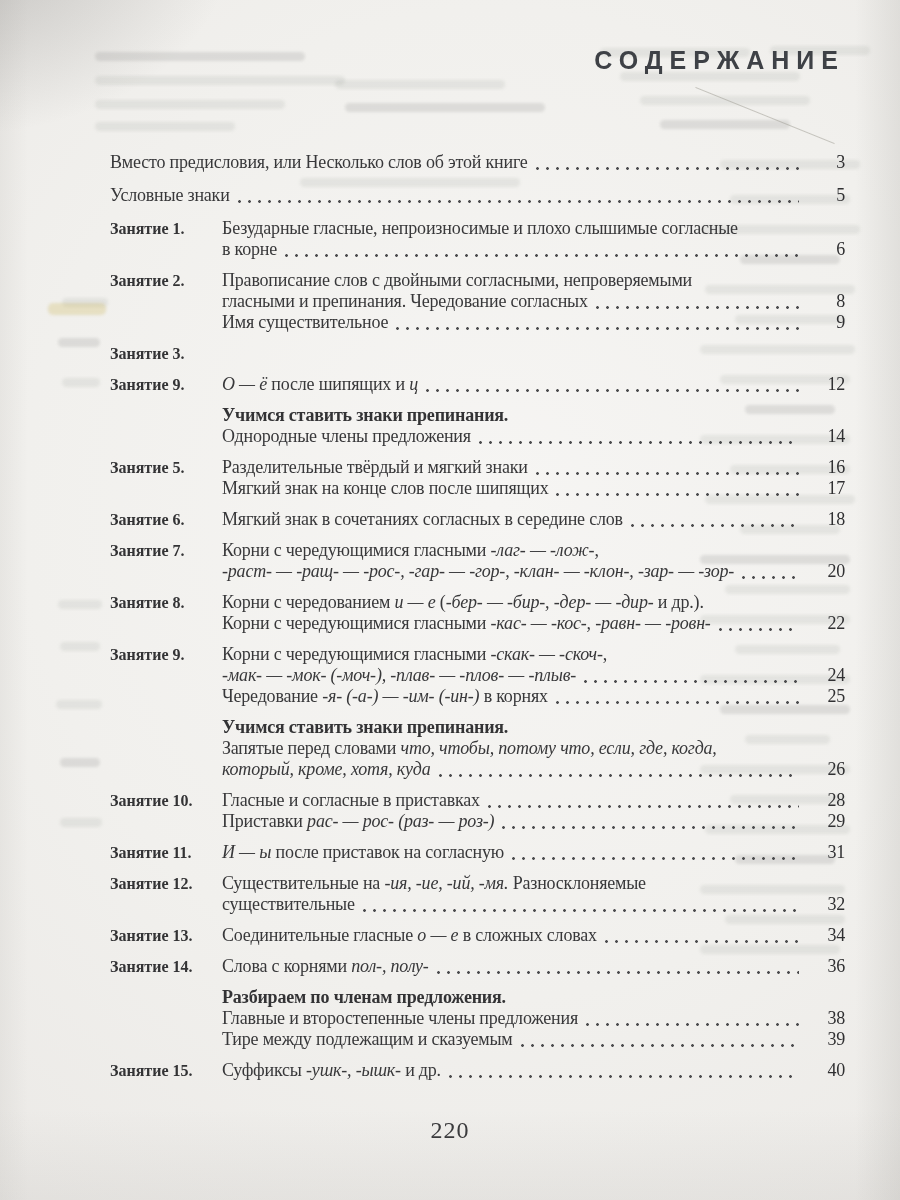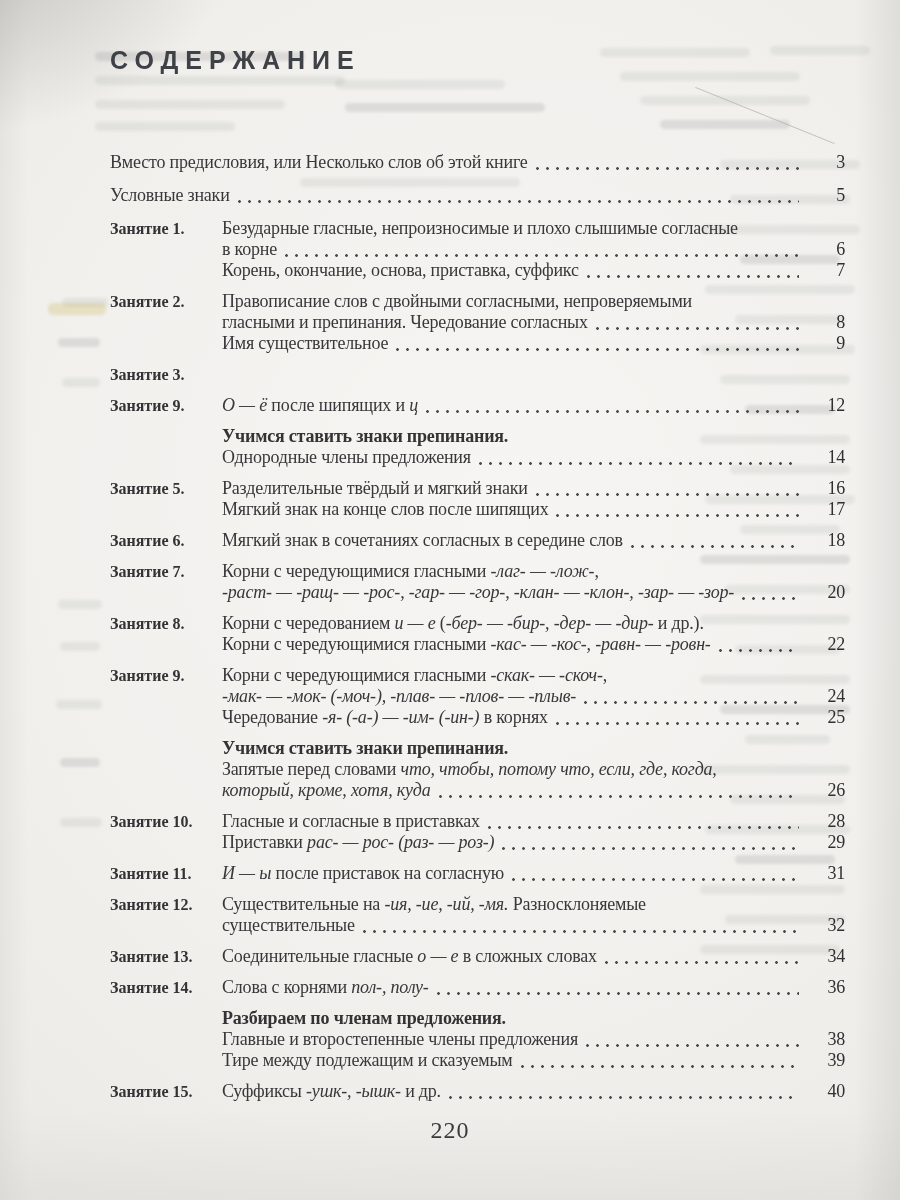--- a/index.html
+++ b/index.html
@@ -30,21 +30,21 @@
     position: absolute;
     width: 150px; height: 1px;
     background: rgba(160,158,150,0.55);
     transform: rotate(22deg);
     filter: blur(0.4px);
   }
   .title {
     position: absolute;
     top: 46px; left: 110px; right: 55px;
     margin: 0;
-    text-align: left;
+    text-align: right;
     font-family: "Liberation Sans", "DejaVu Sans", sans-serif;
     font-size: 25px;
     font-weight: bold;
     letter-spacing: 7px;
     color: #3e4146;
   }
   .toc {
     position: absolute;
     top: 152px; left: 110px; right: 55px;
   }
@@ -176,25 +176,20 @@
         <div class="label">Занятие 1.</div>
         <div class="lines">
           <div class="line">
             <span class="txt"><span>Безударные гласные, непроизносимые и плохо слышимые согласные</span></span>
           </div>
           <div class="line">
             <span class="txt"><span>в корне</span></span>
             <span class="leader"></span>
             <span class="pg">6</span>
           </div>
-          <div class="line">
-            <span class="txt"><span>Корень, окончание, основа, приставка, суффикс</span></span>
-            <span class="leader"></span>
-            <span class="pg">7</span>
-          </div>
         </div>
       </div>
       <div class="entry item">
         <div class="label">Занятие 2.</div>
         <div class="lines">
           <div class="line">
             <span class="txt"><span>Правописание слов с двойными согласными, непроверяемыми</span></span>
           </div>
           <div class="line">
             <span class="txt"><span>гласными и препинания. Чередование согласных</span></span>

